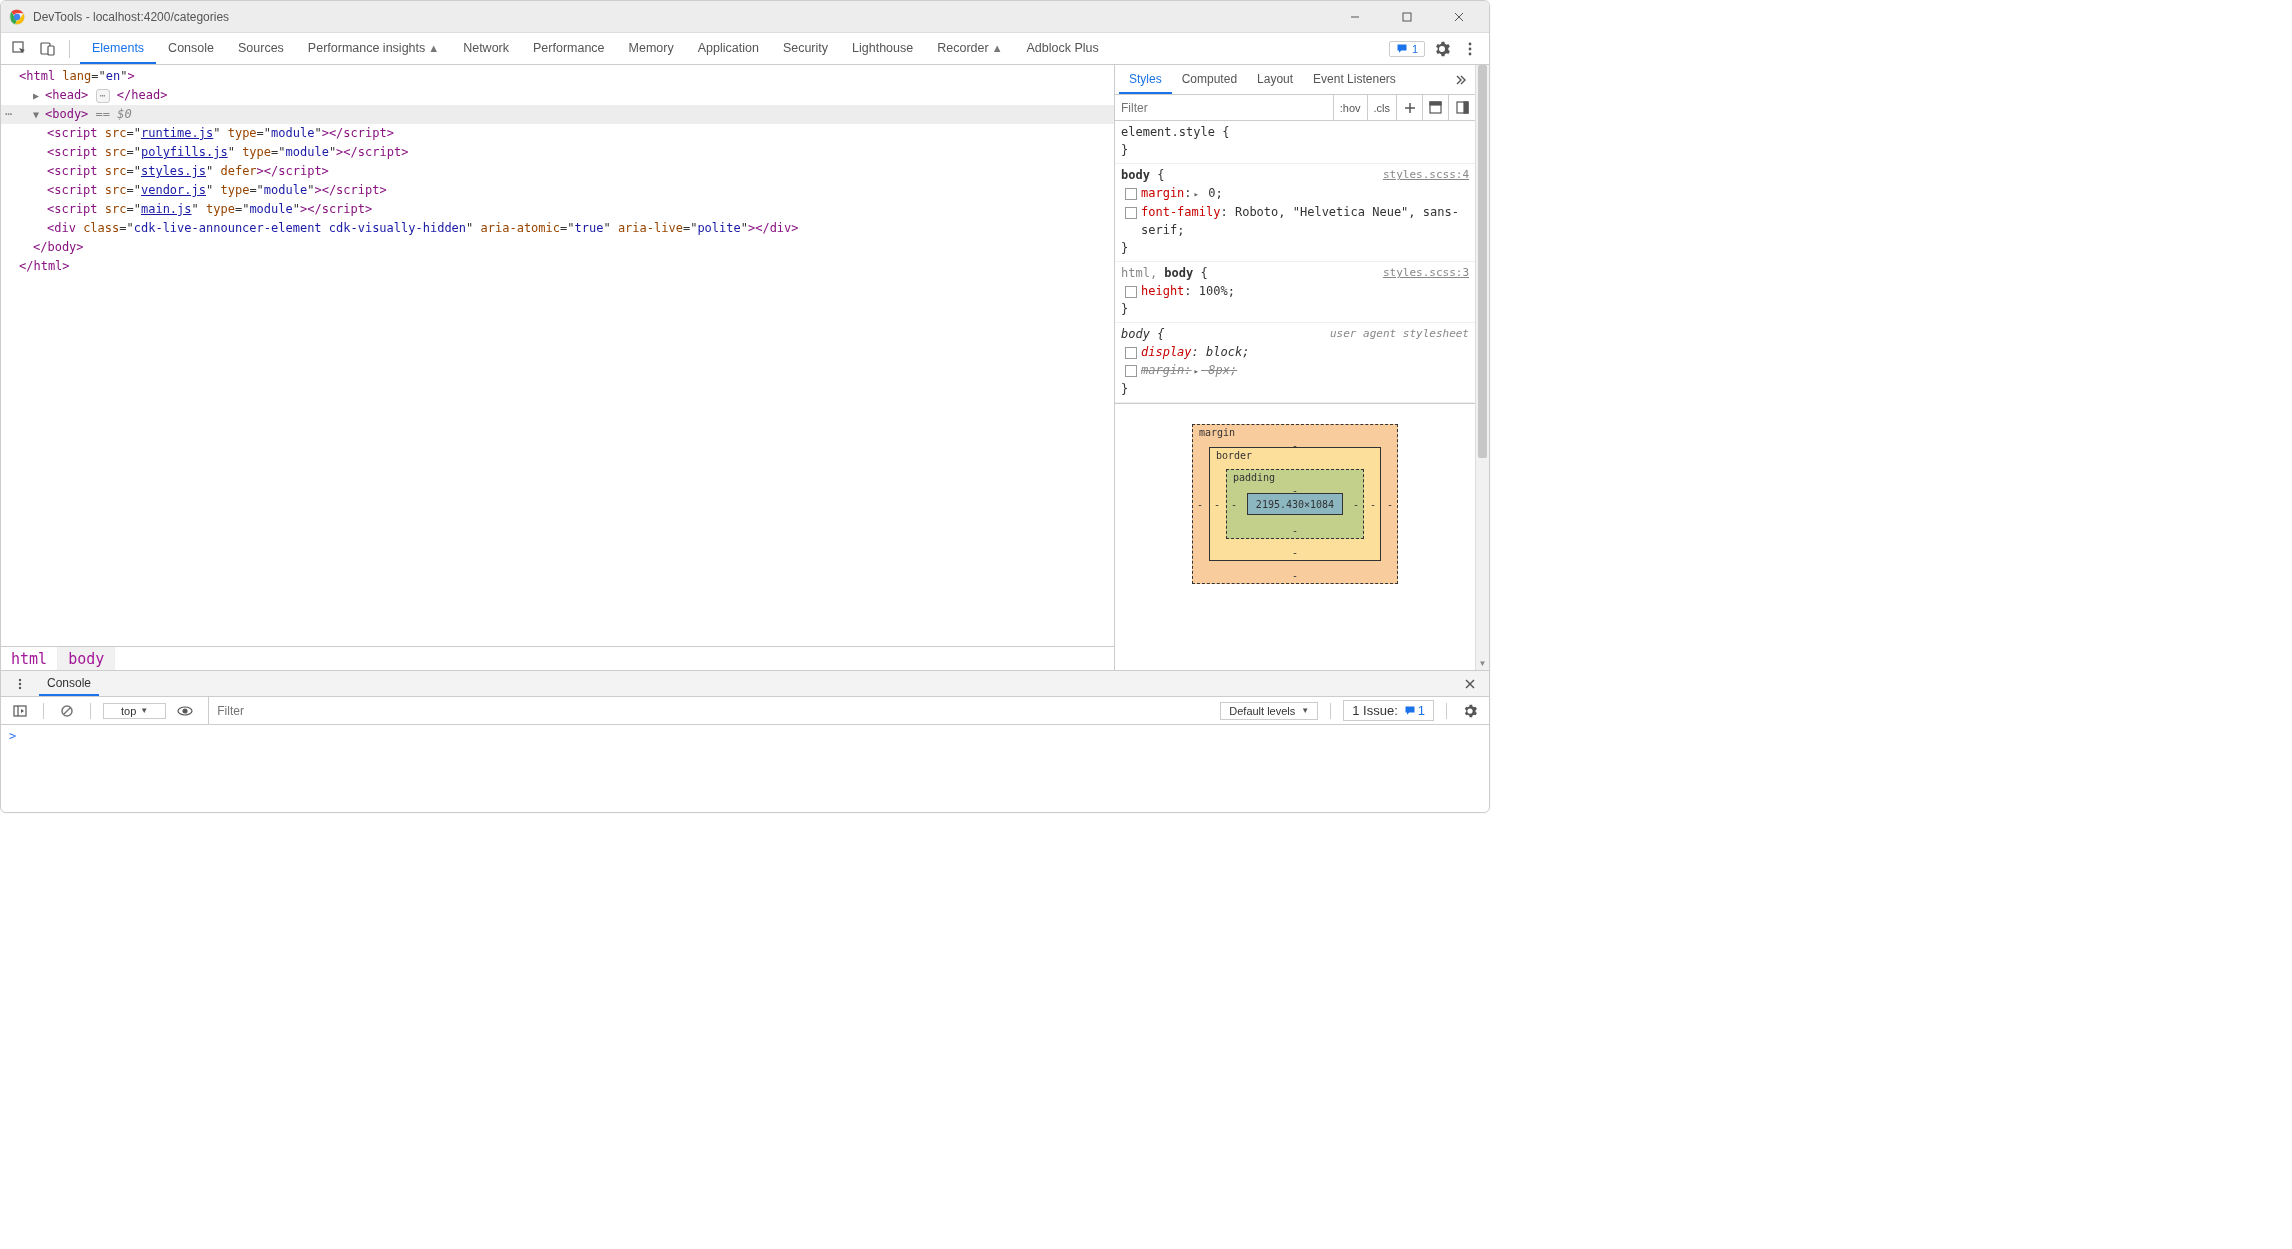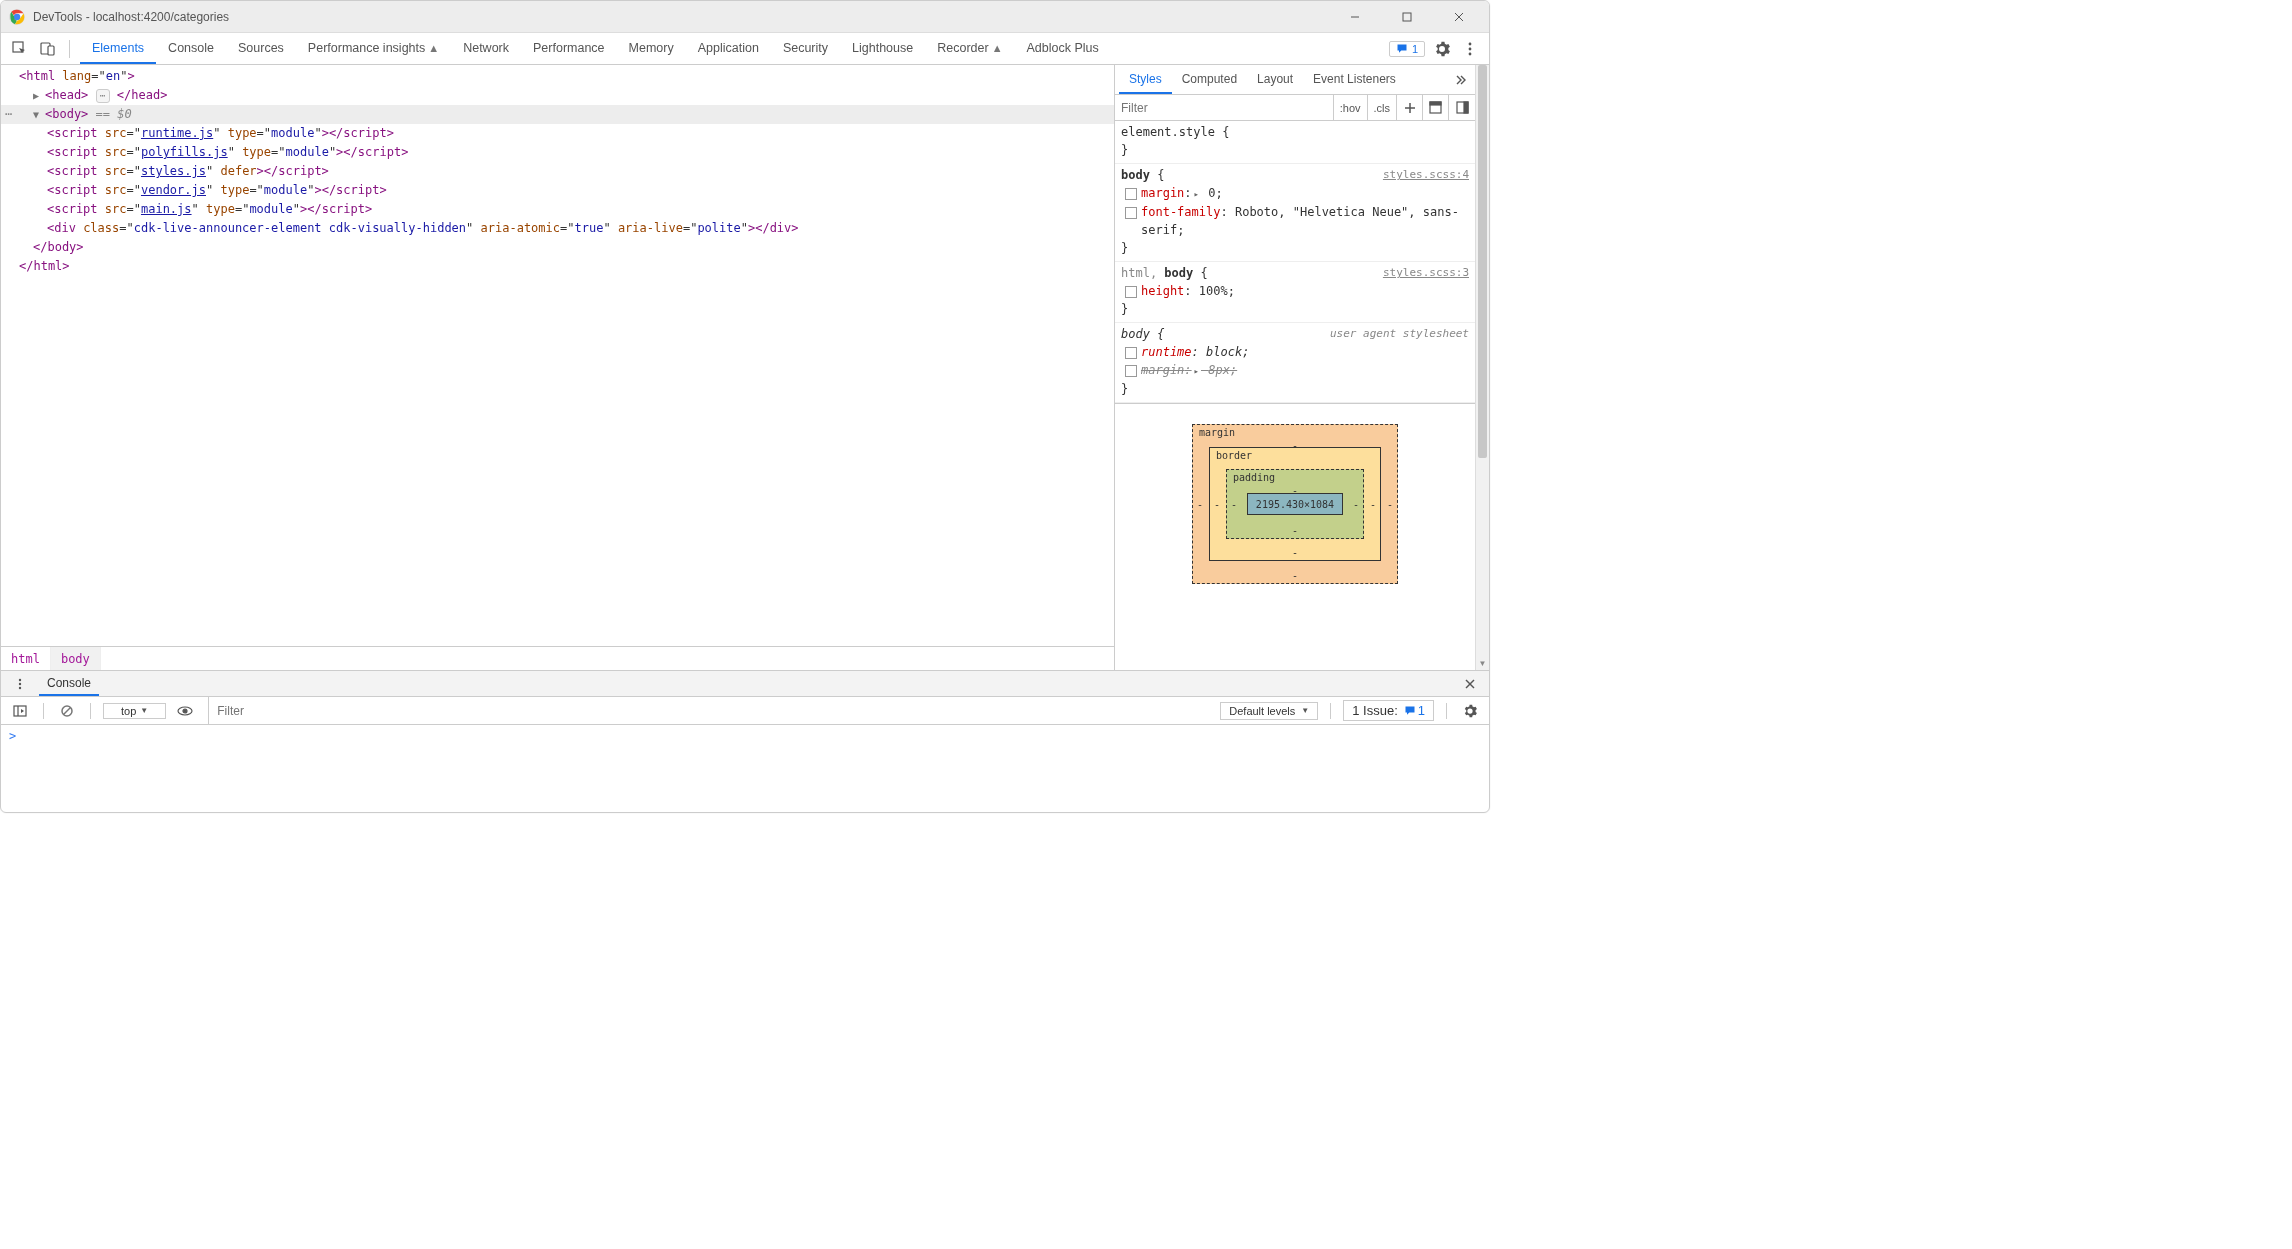--- a/index.html
+++ b/index.html
@@ -139,21 +139,21 @@
     color:#888; background:#f5f5f5;
     vertical-align:middle;
   }
   .sel-suffix { color:#888; font-style:italic; }
 
   .breadcrumb {
     height:24px;
     border-top:1px solid #ccc;
     display:flex; align-items:stretch;
     font-family: Menlo, Consolas, monospace;
-    font-size:12px;
+    font-size:15px;
   }
   .crumb {
     padding: 0 10px;
     display:flex; align-items:center;
     color:#a31799;
     border-right:1px solid #eee;
   }
   .crumb.selected {
     background:#f1f1f1;
   }
@@ -579,21 +579,21 @@
         </div>
         <div class="rule">
           <span class="origin">styles.scss:3</span>
           <div class="sel-line"><span class="sel-dim">html, </span><span class="sel-bold">body</span> {</div>
           <div class="decl checked"><span class="prop">height</span>: <span class="val">100%</span>;</div>
           <div>}</div>
         </div>
         <div class="rule">
           <span class="origin ua">user agent stylesheet</span>
           <div class="sel-line sel-ital"><span>body</span> {</div>
-          <div class="decl prop-ital" style="padding-left:20px"><span class="prop" style="font-style:italic">runtime</span>: <span class="val" style="font-style:italic">block</span>;</div>
+          <div class="decl prop-ital" style="padding-left:20px"><span class="prop" style="font-style:italic">display</span>: <span class="val" style="font-style:italic">block</span>;</div>
           <div class="decl strike prop-ital" style="padding-left:20px"><span class="prop">margin</span>:<span class="tri">▸</span> <span class="val">8px</span>;</div>
           <div>}</div>
         </div>
       </div>
 
       <div class="box-model-wrap">
         <div class="bm">
           <div class="bm-layer bm-margin">
             <span class="bm-label">margin</span>
             <span class="bm-dash t">-</span>

